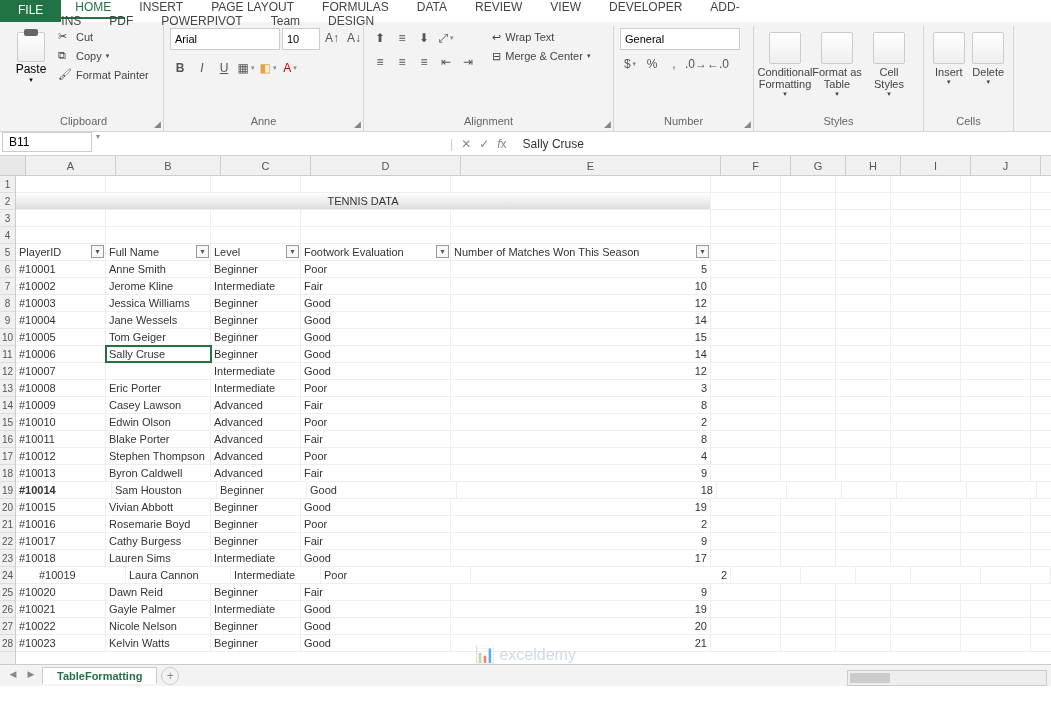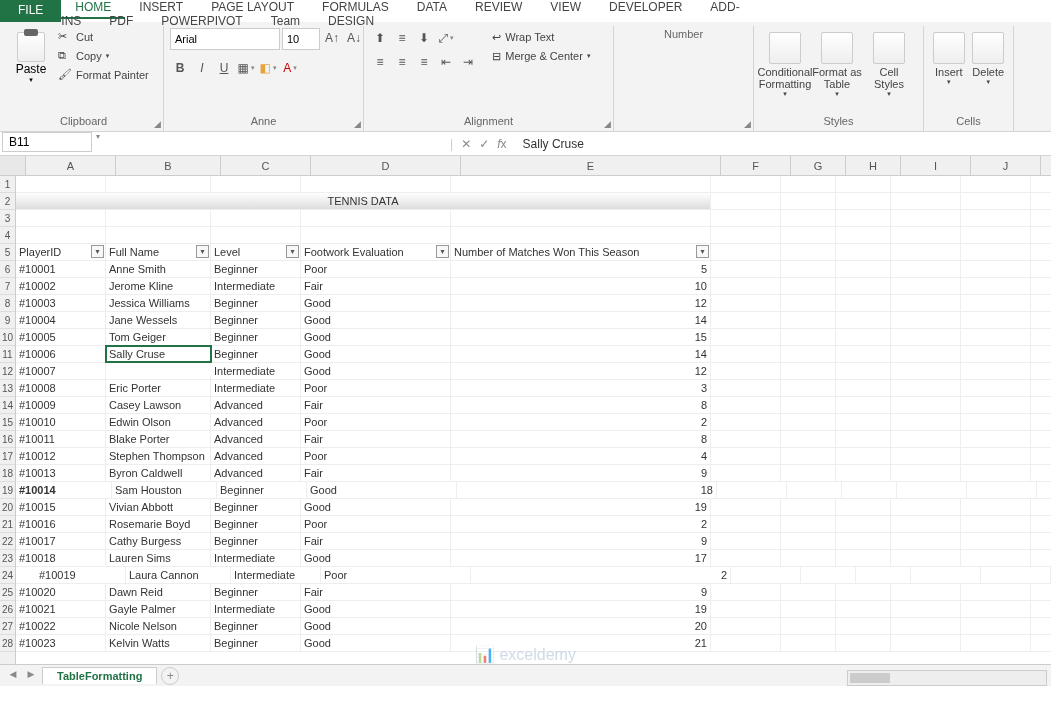--- a/index.html
+++ b/index.html
@@ -151,20 +151,30 @@
             <span>Merge &amp; Center</span> 
             <span style="font-size:7px">▾</span>
           </div>
       </div>
     </div>
     <div class="ribbon-group-label">Alignment</div>
     <span class="launcher">◢</span>
   </div>
 
   <div class="ribbon-group" style="width:140px">
+    <div class="ribbon-content" style="flex-direction:column;gap:4px">
+      <input class="font-name" style="width: 120px;" value="General">
+      <div class="btn-row">
+        <div class="rb drop">$</div>
+        <div class="rb">%</div>
+        <div class="rb">,</div>
+        <div class="rb">.0→</div>
+        <div class="rb">←.0</div>
+      </div>
+    </div>
     <div class="ribbon-group-label">Number</div>
     <span class="launcher">◢</span>
   </div>
 
   <div class="ribbon-group" style="width:170px">
     <div class="ribbon-content">
       <div class="bigbtn">
           <div class="bigbtn-icon"></div>
           <span>Conditional</span>
           <span>Formatting</span>

